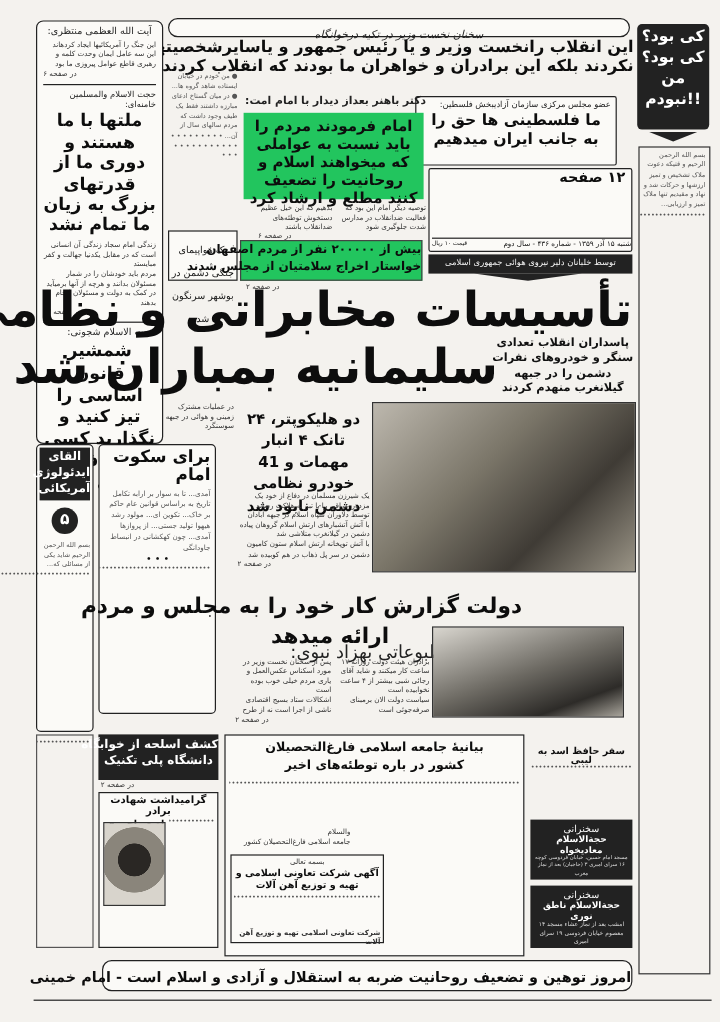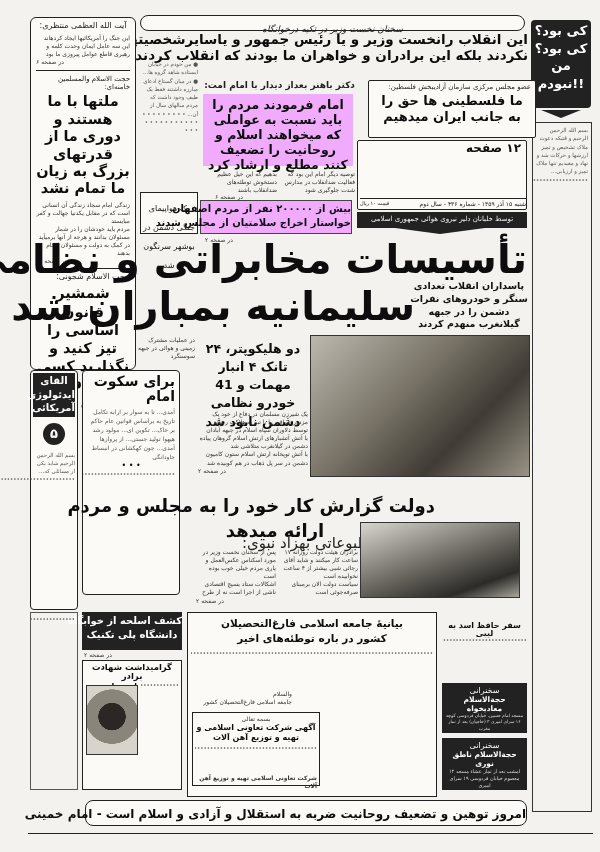--- a/index.html
+++ b/index.html
@@ -4,21 +4,21 @@
 <style>
   html,body{margin:0;padding:0;}
   body{width:600px;height:852px;background:#f4f2ee;position:relative;overflow:hidden;font-family:"DejaVu Sans",sans-serif;color:#111;}
   .abs{position:absolute;box-sizing:border-box;}
   .rtl{direction:rtl;text-align:right;}
   .ctr{text-align:center;}
   .box{border:1.5px solid #222;border-radius:6px;background:#fbfaf7;}
   .hl{font-weight:bold;line-height:1.05;color:#0d0d0d;}
   .small{font-size:6px;line-height:1.35;color:#333;}
   .kicker{font-size:8px;color:#222;}
-  .grey{background:#f0abfc;}
+  .grey{background:#22c55e;}
   .dark{background:#222;color:#f4f4f4;}
   .photo{background:linear-gradient(135deg,#bdb8ae 0%,#7b7669 40%,#3f3b35 70%,#9a9486 100%);}
   .photo2{background:linear-gradient(160deg,#d9d6cf 0%,#6d6a63 50%,#2d2b28 80%,#a9a59c 100%);}
   .photo3{background:radial-gradient(circle at 50% 45%,#2a2724 0 30%,#8a857b 31% 60%,#d8d4cc 61%);}
   .rule{background:#222;}
   .filler{color:#555;font-size:5.5px;line-height:1.5;}
 </style>
 </head>
 <body>
 
@@ -52,21 +52,21 @@
   <div class="hl ctr" style="font-size:14.5px;line-height:1.2;margin-top:2px;">ملتها با ما هستند و دوری ما از قدرتهای بزرگ به زیان ما تمام نشد</div>
   <div class="small" style="margin-top:3px;">زندگی امام سجاد زندگی آن انسانی است که در مقابل یکدنیا جهالت و کفر مبایستد</div>
   <div class="small">مردم باید خودشان را در شمار مسئولان بدانند و هرچه از آنها برمیآید در کمک به دولت و مسئولان انجام بدهند</div>
   <div class="small" style="text-align:left;">در صفحه ۱۲</div>
   <div class="rule" style="height:1px;margin:3px 0;"></div>
   <div class="kicker" style="font-size:8px;">حجت الاسلام شجونی:</div>
   <div class="hl ctr" style="font-size:14.5px;line-height:1.25;margin-top:3px;">شمشیر قانون اساسی را تیز کنید و نگذارید کسی بر خلاف آن عمل کند</div>
   <div class="small" style="text-align:left;">در صفحه ۲</div>
 </div>
 
-<div class="abs box rtl" style="left:368px;top:80px;width:168px;height:58px;border-radius:2px;padding:2px 4px;">
+<div class="abs box rtl" style="left:346px;top:80px;width:168px;height:58px;border-radius:2px;padding:2px 4px;">
   <div class="kicker" style="font-size:7px;">عضو مجلس مرکزی سازمان آزادیبخش فلسطین:</div>
   <div class="hl ctr" style="font-size:13px;line-height:1.25;margin-top:2px;">ما فلسطینی ها حق را به جانب ایران میدهیم</div>
 </div>
 
 <div class="abs box" style="left:357px;top:140px;width:170px;height:70px;border-radius:2px;">
   <div class="abs hl rtl" style="right:5px;top:1px;font-size:12px;">۱۲ صفحه</div>
   <div class="abs rtl" style="left:2px;bottom:1px;width:166px;height:10px;border-top:1px solid #222;font-size:6px;padding-top:1px;">
     <span>شنبه ۱۵ آذر ۱۳۵۹ - شماره ۴۳۶ - سال دوم</span>
     <span style="float:left;font-size:5px;">قیمت ۱۰ ریال</span>
   </div>

